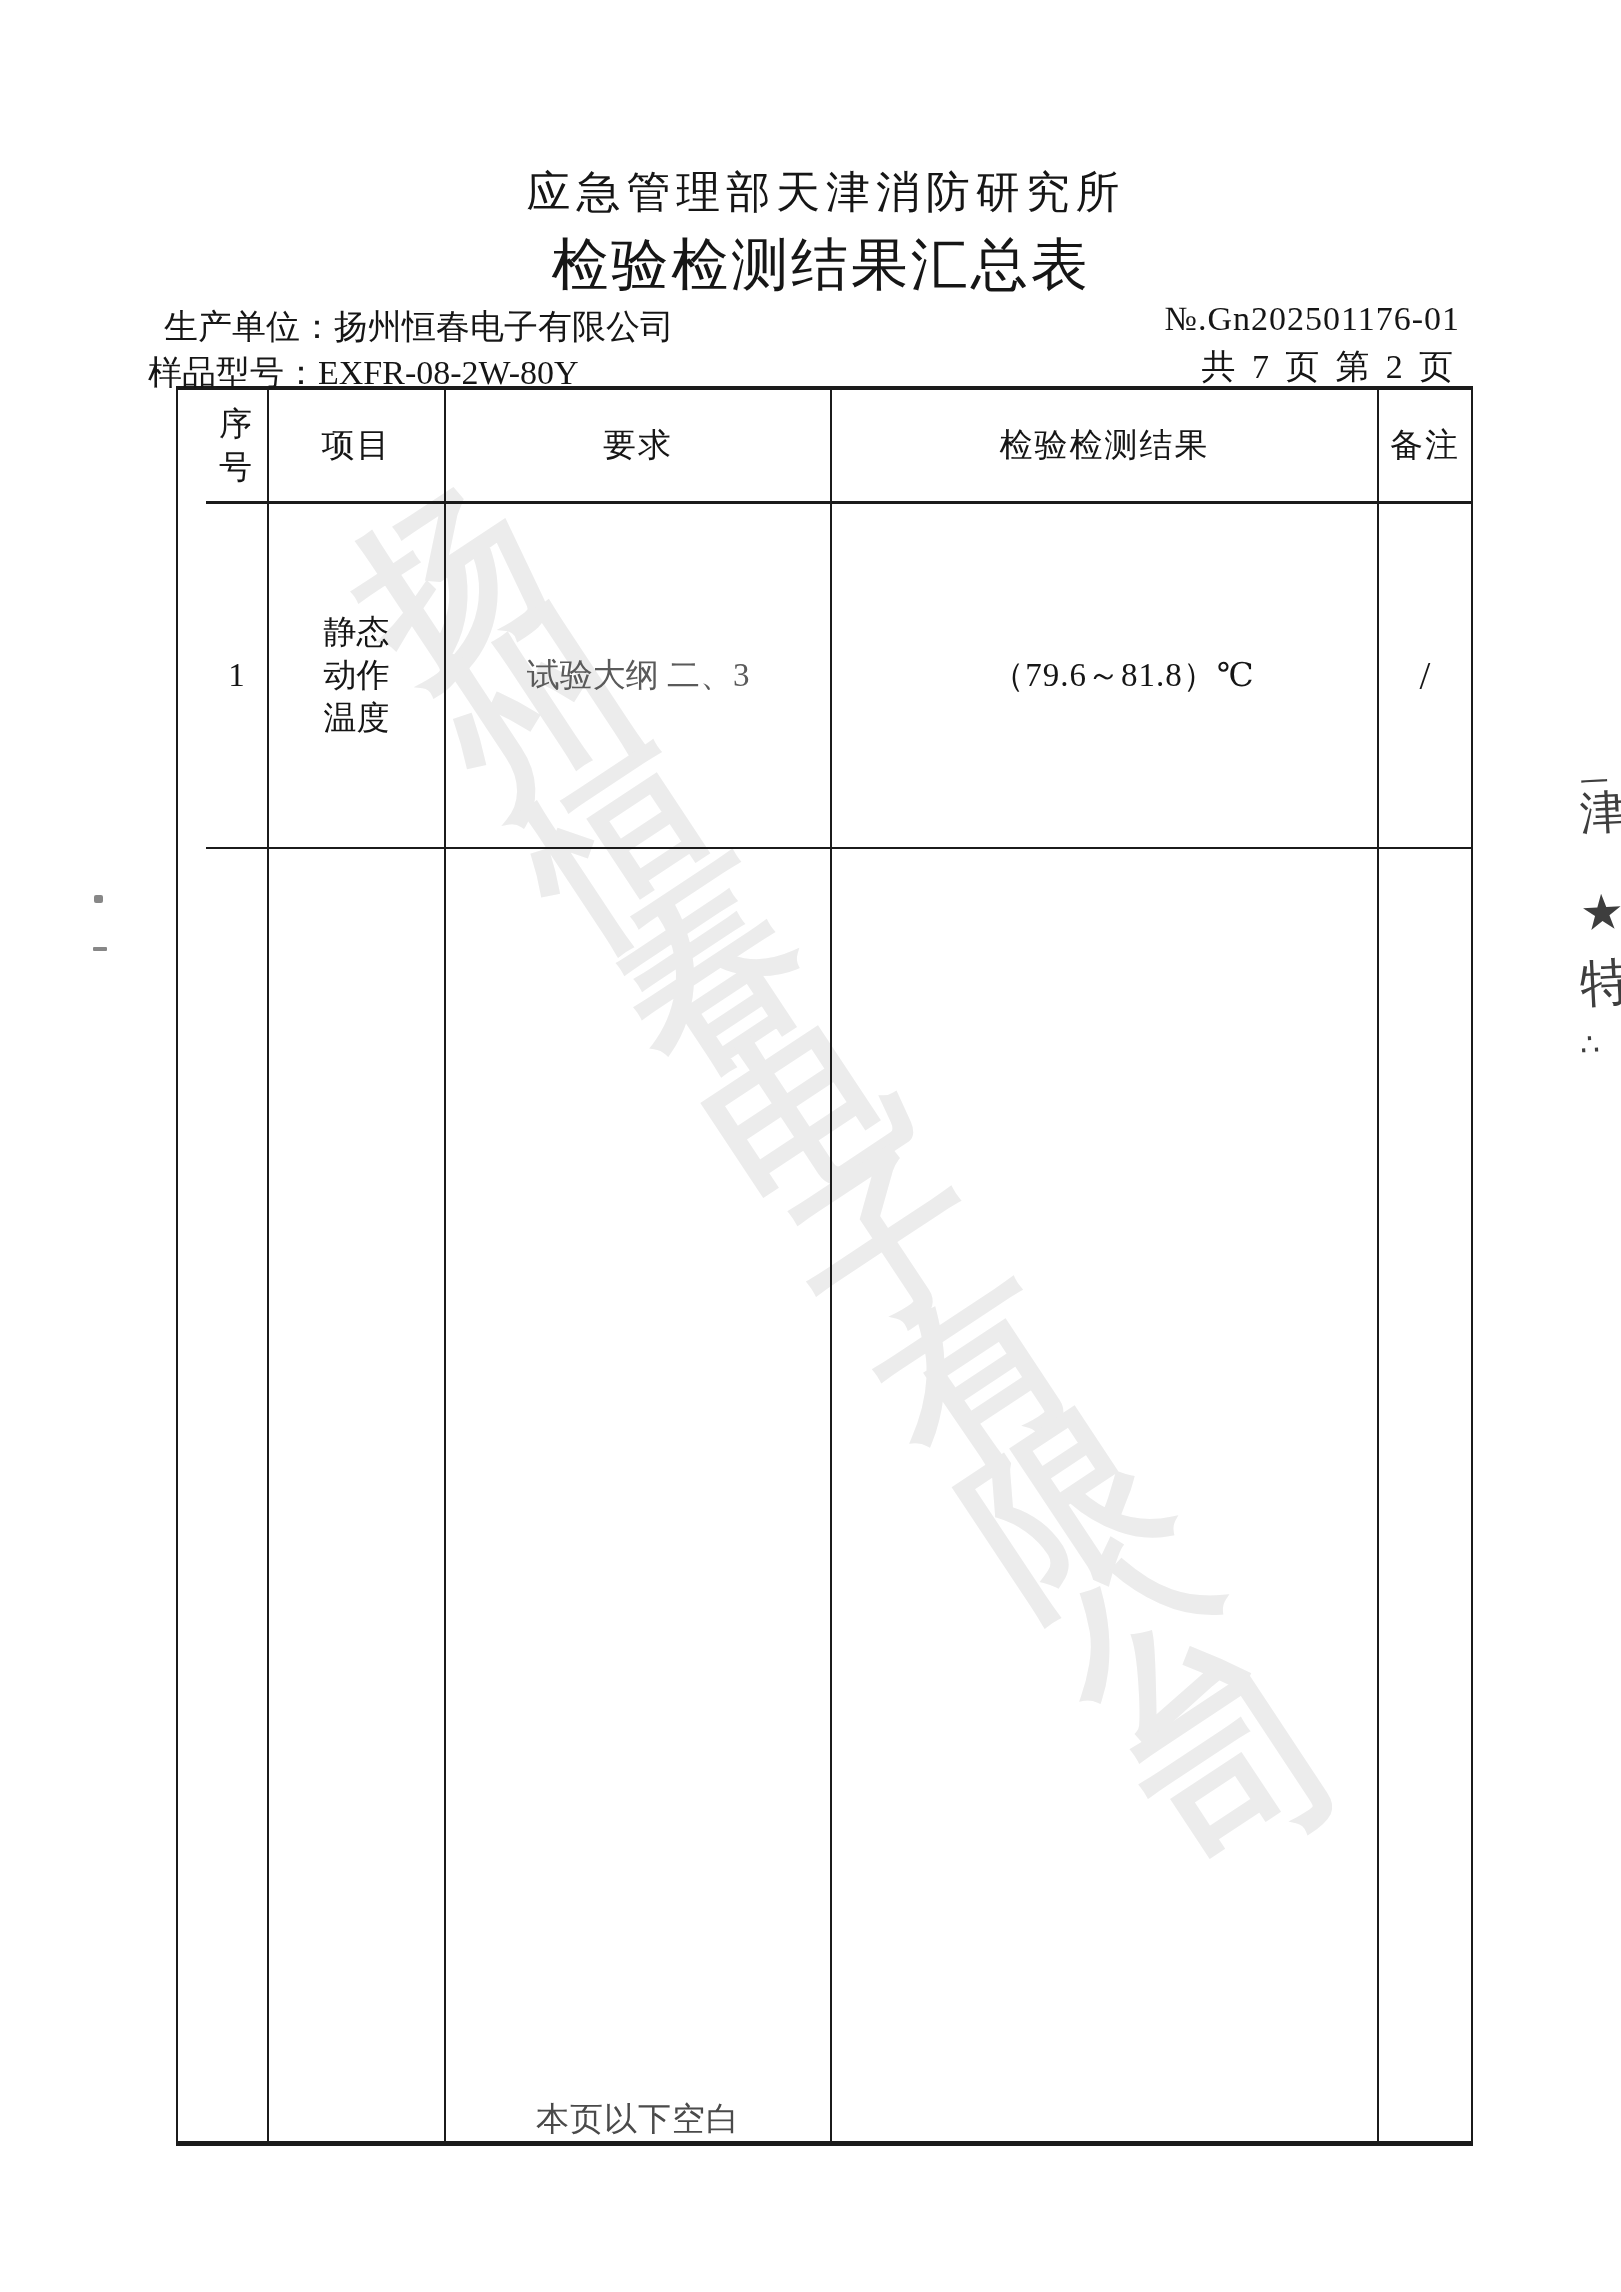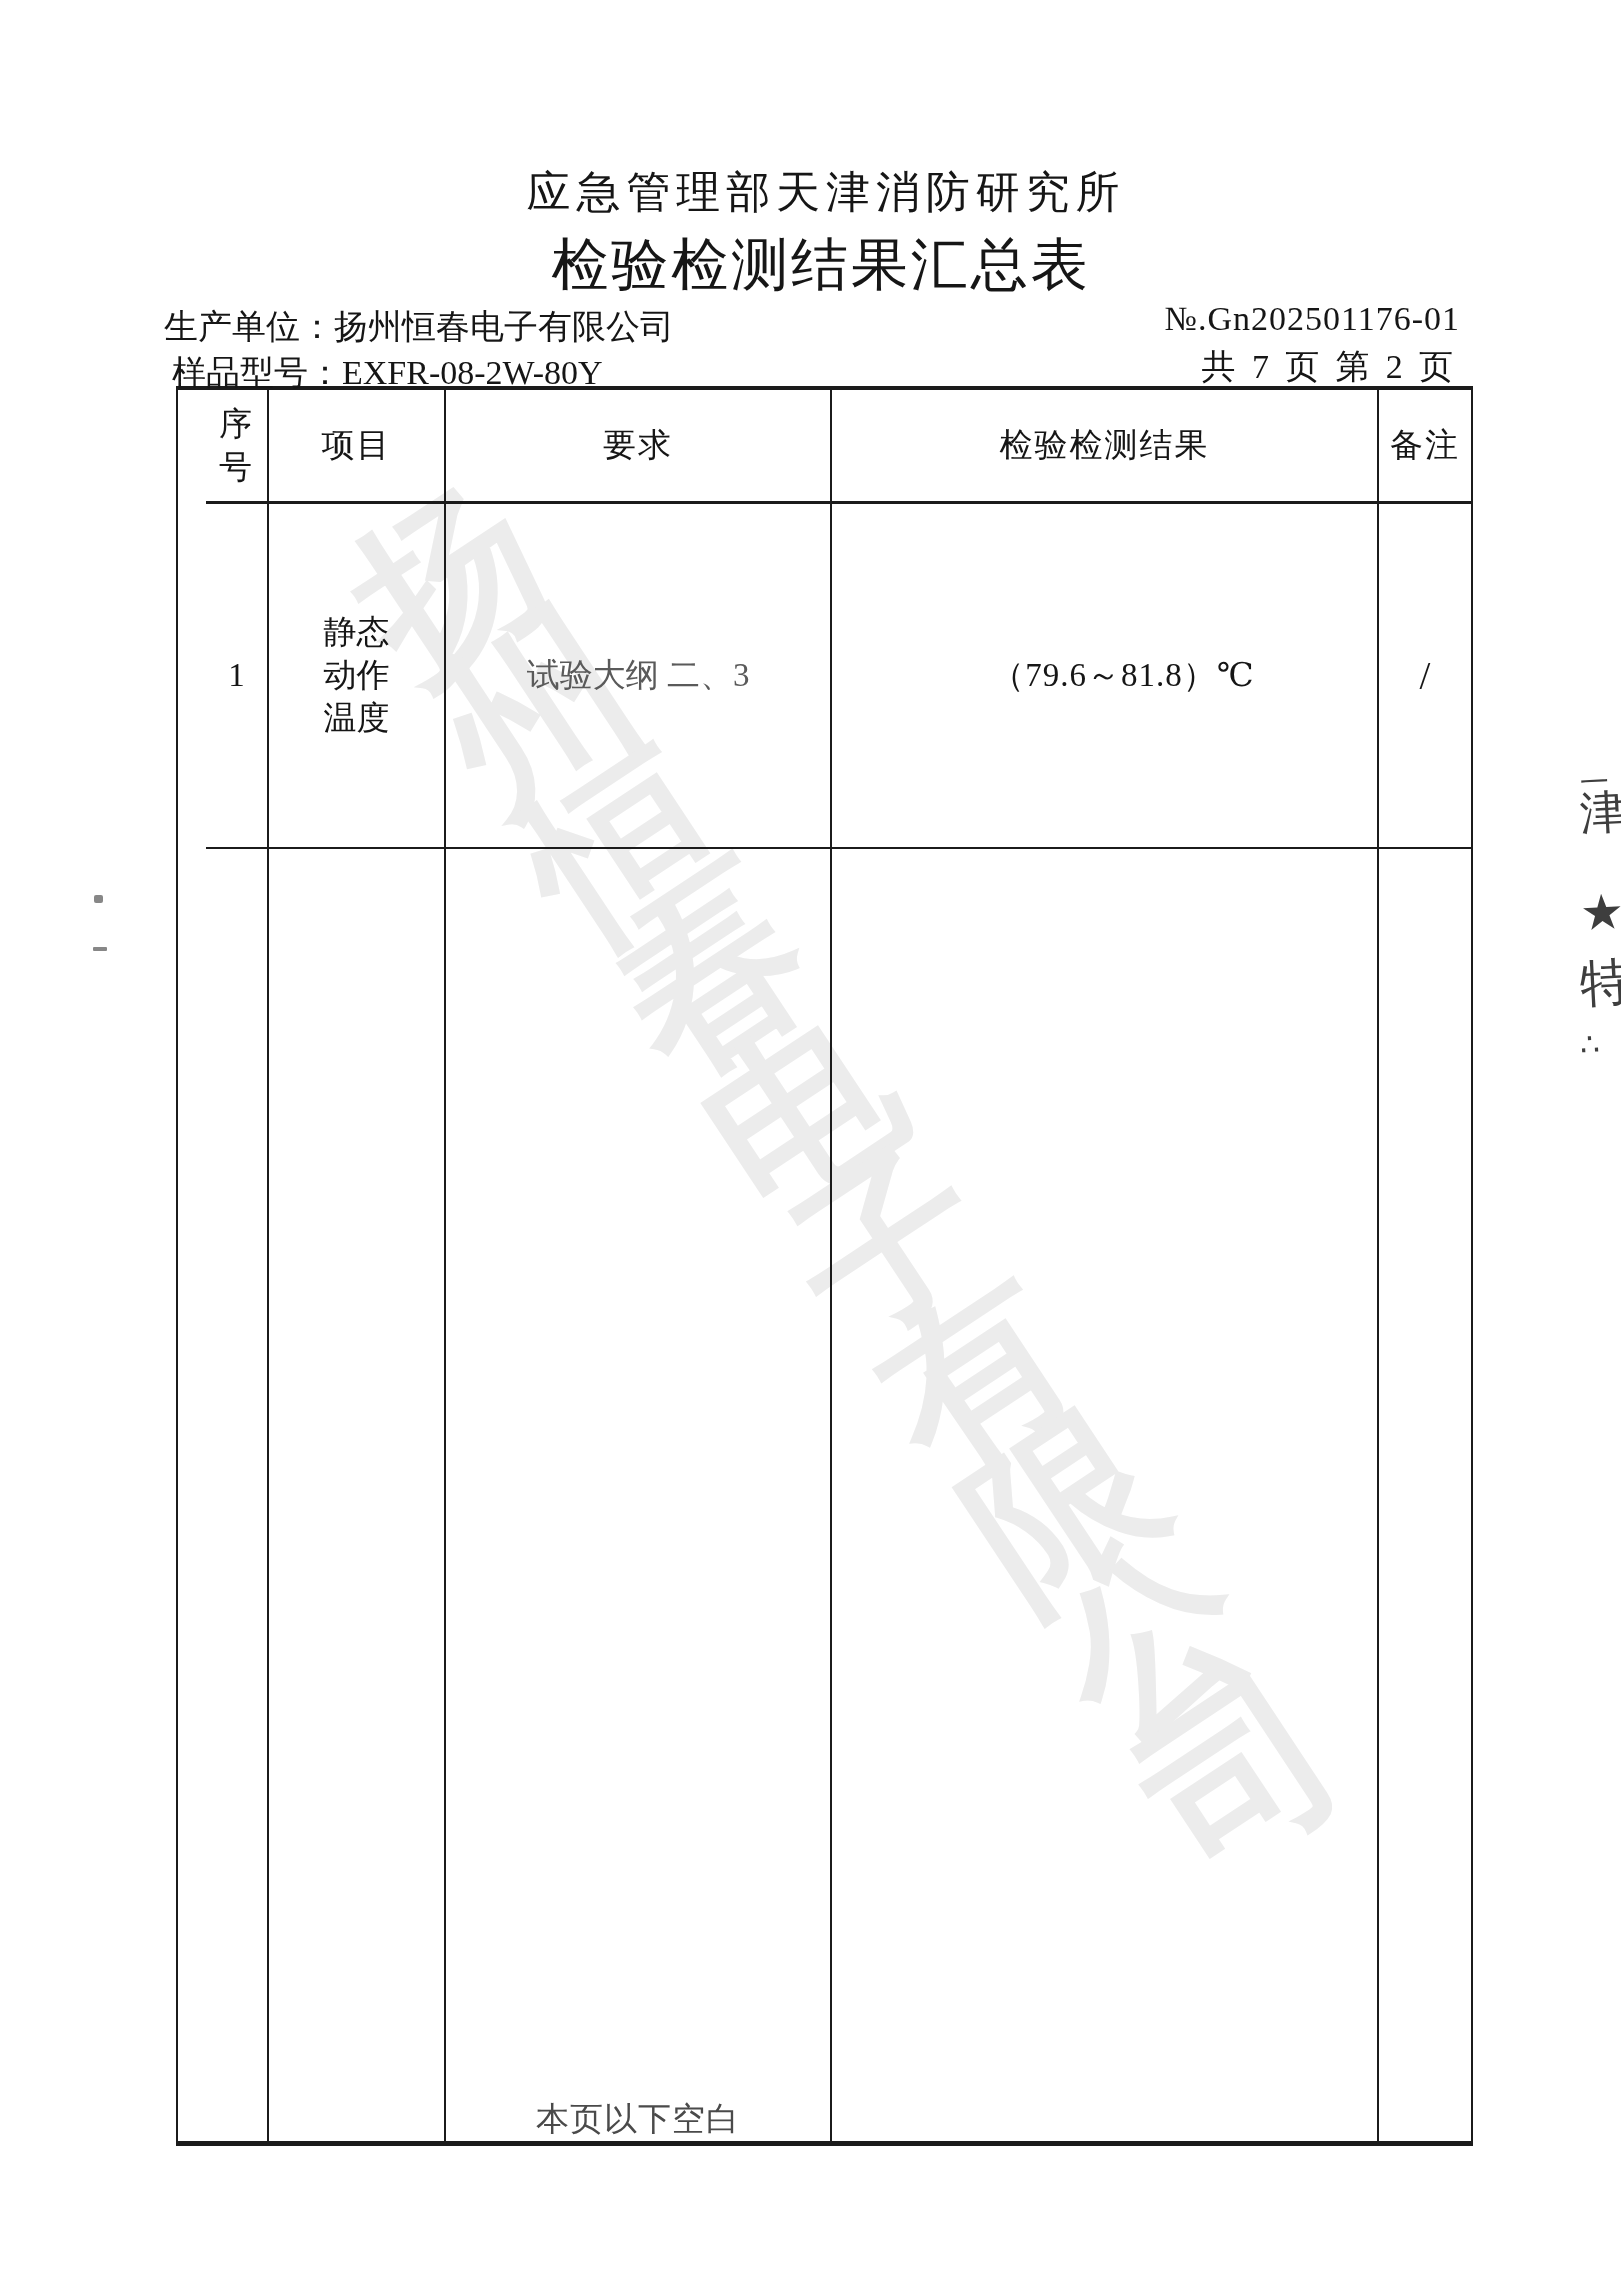--- a/index.html
+++ b/index.html
@@ -50,21 +50,21 @@
     transform: translateX(-50%);
     font-size: 57px;
     letter-spacing: 2.9px;
     white-space: nowrap;
     z-index: 2;
   }
 
   
   .info-line { position: absolute; font-size: 34px; white-space: nowrap; z-index: 2; }
   .producer { left: 164px; top: 304px; text-align: center; }
-  .model    { left: 172px; top: 350px; }
+  .model    { left: 148px; top: 350px; }
   .report-no { left: 1460px; top: 300px; transform: translateX(-100%); font-size: 34px; letter-spacing: 1px; }
   .page-info { left: 1457px; top: 344px; transform: translateX(-100%); font-size: 34px; letter-spacing: 3.9px; }
 
   
   .result-table {
     position: absolute;
     left: 176px; top: 386px;
     width: 1297px; height: 1760px;
     border-top: 4.9px solid #1b1b1b;
     border-left: 2px solid #1b1b1b;

